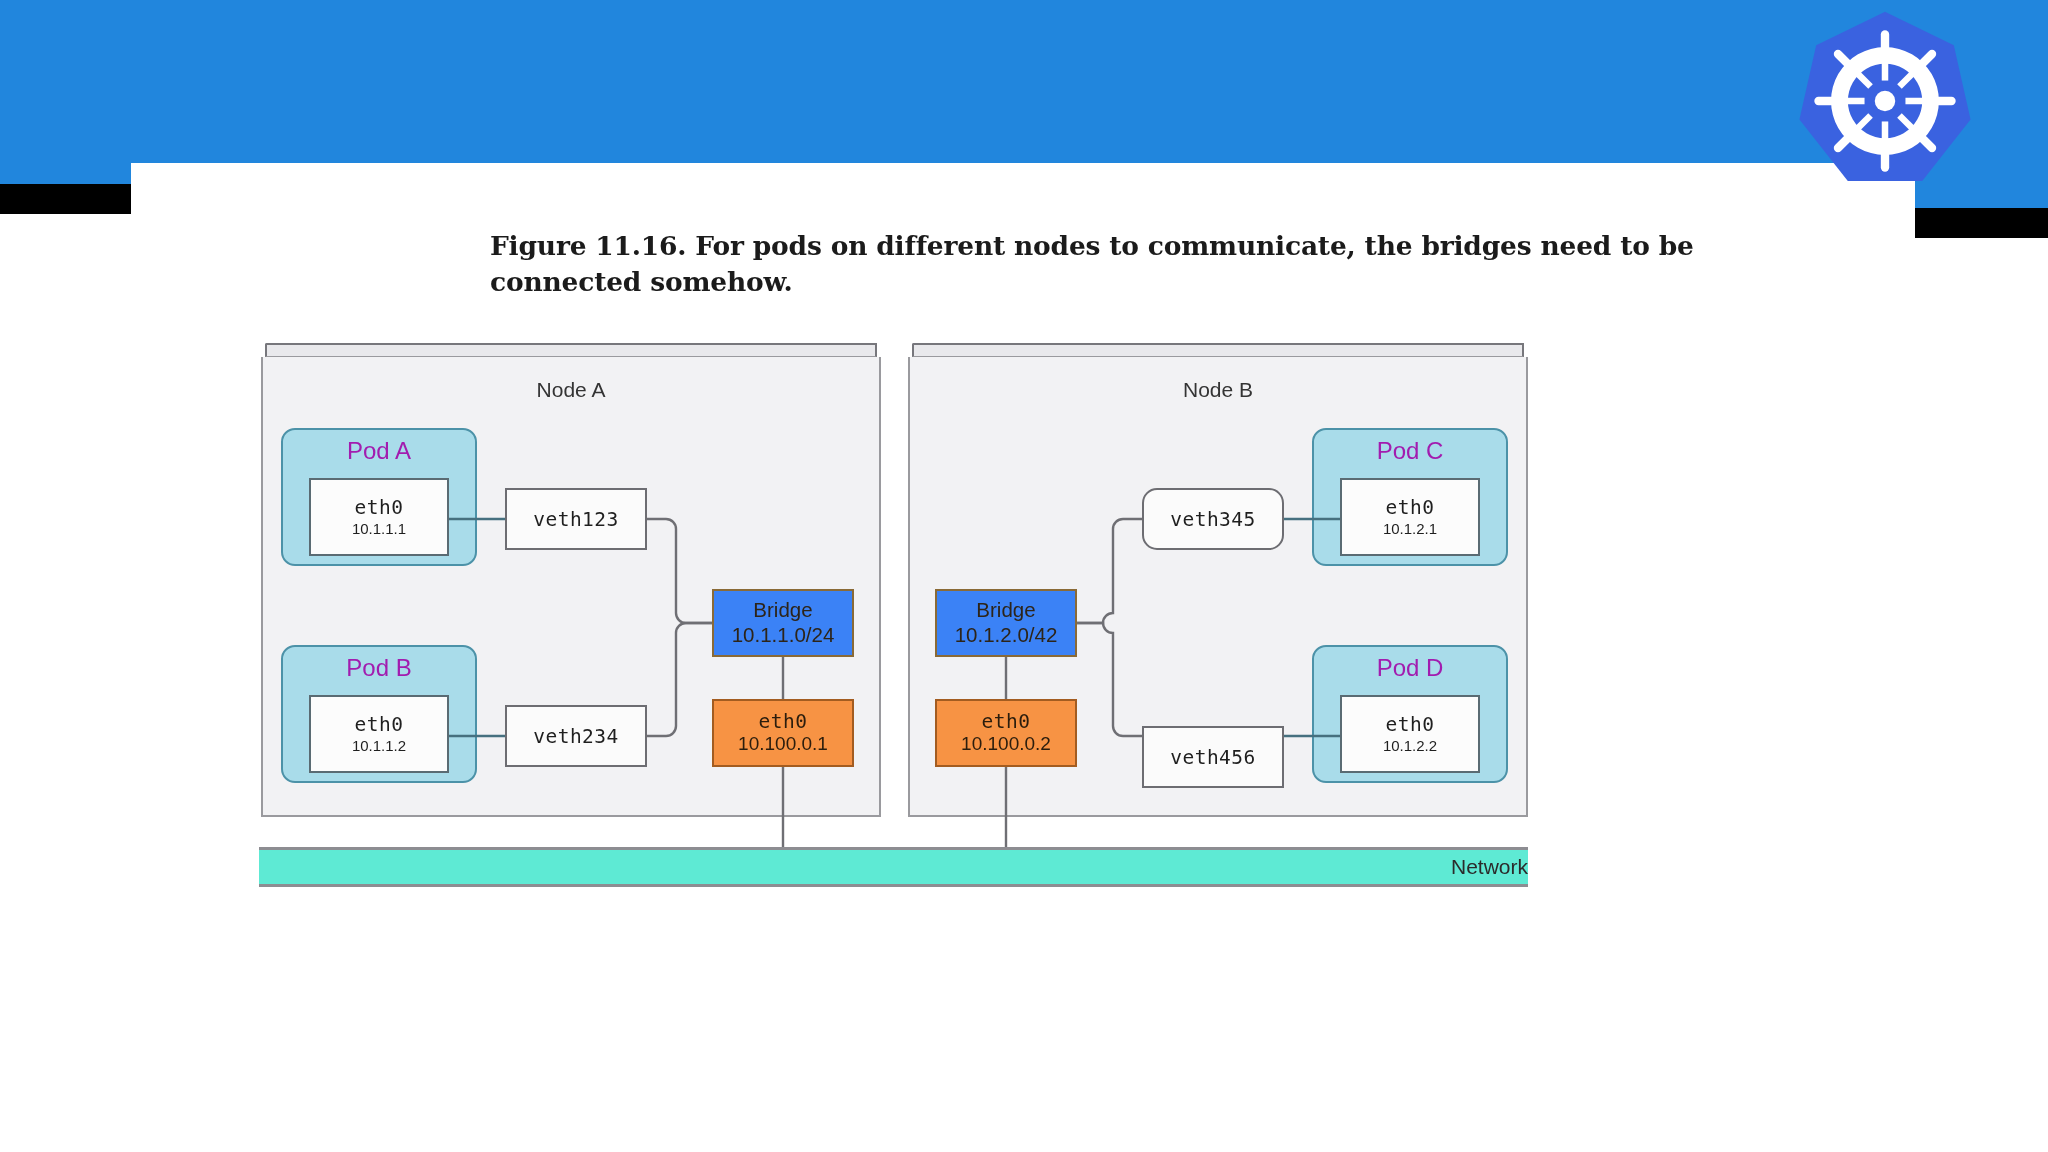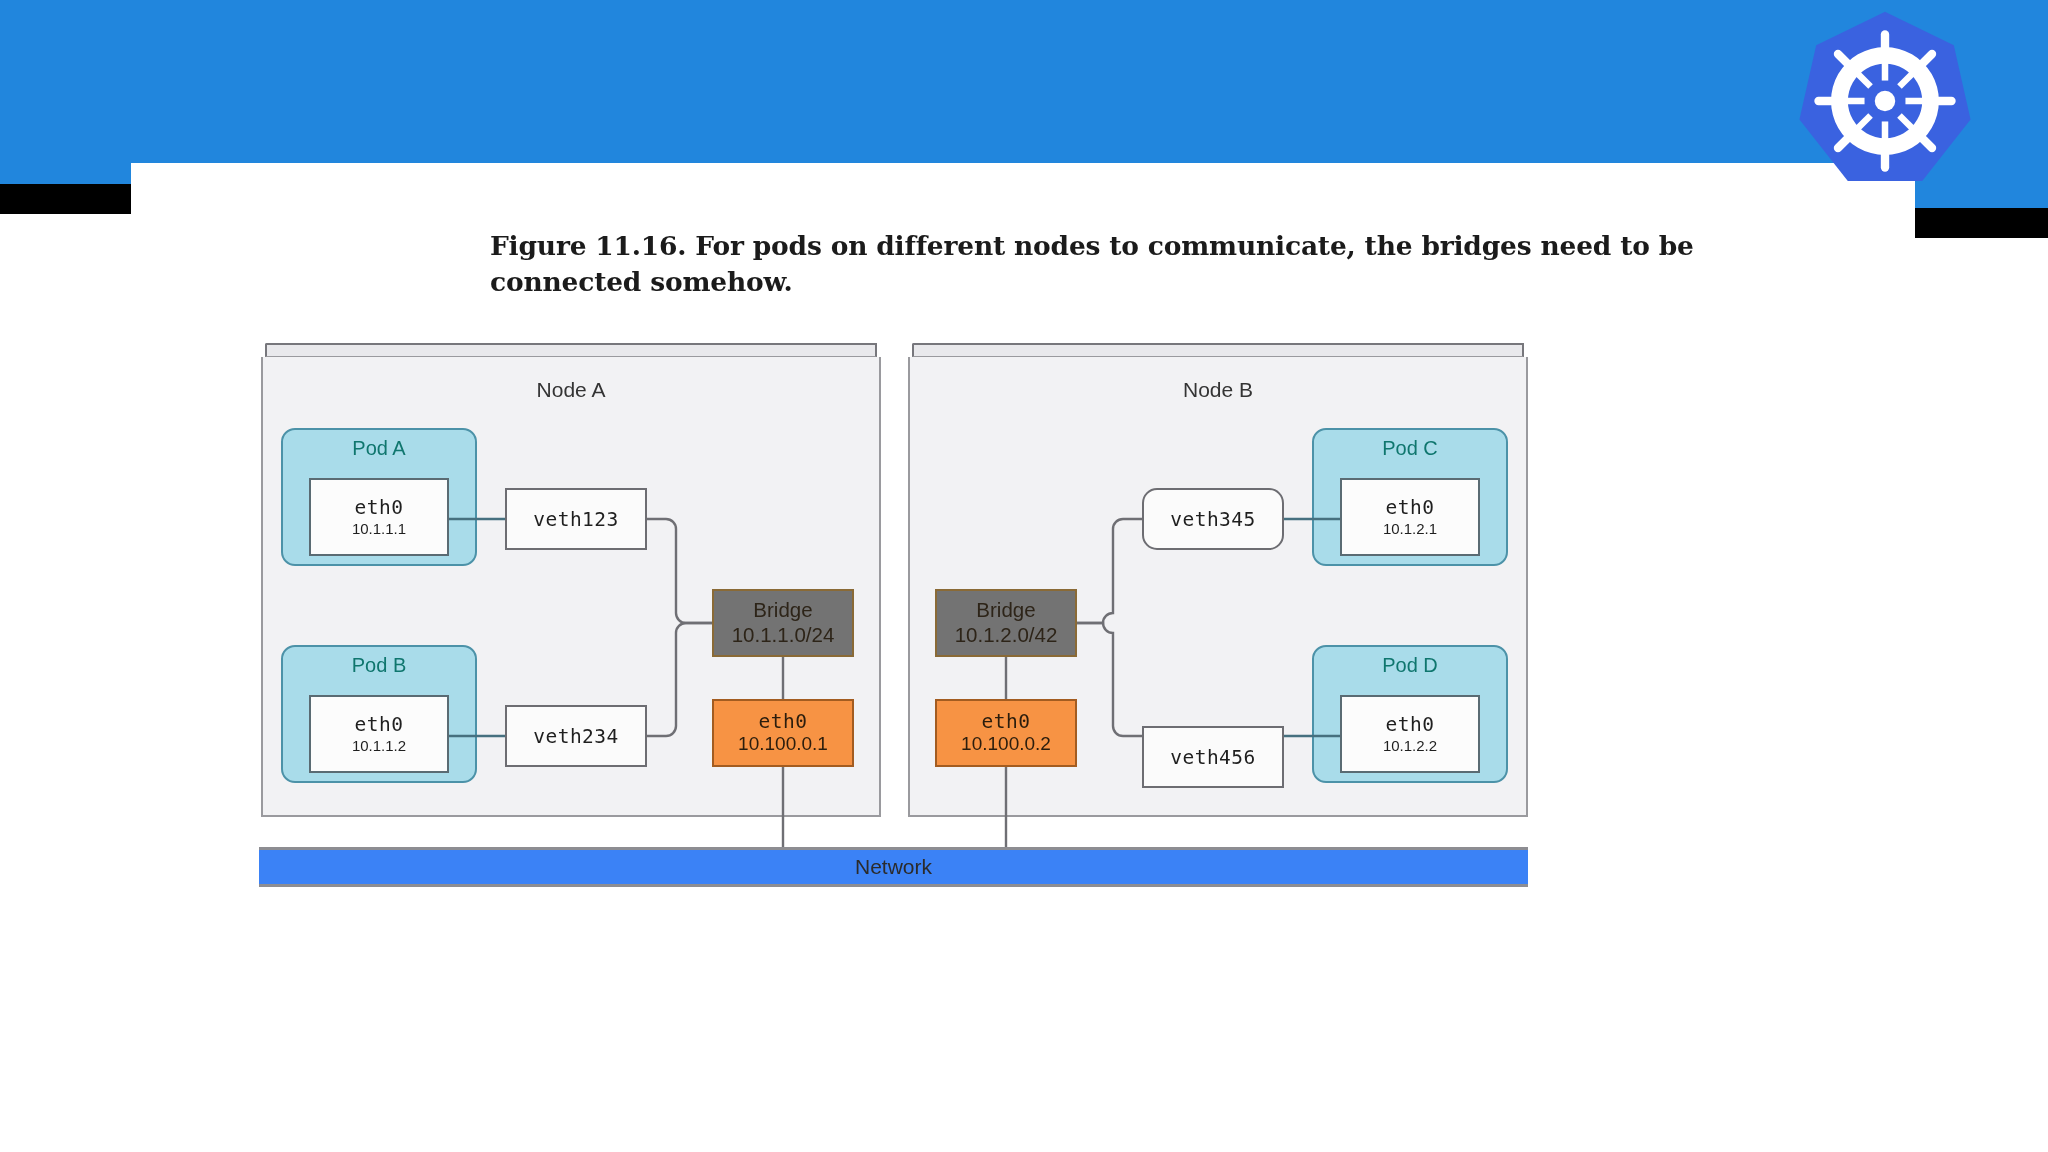--- a/index.html
+++ b/index.html
@@ -75,22 +75,22 @@
 
   .pod {
     position: absolute;
     background: #a9dcea;
     border: 2px solid #4c92a8;
     border-radius: 14px;
   }
   .pod-label {
     position: absolute; left: 0; right: 0; top: 7px;
     text-align: center;
-    font-size: 20px;
-    color: #0f766e;
+    font-size: 24px;
+    color: #a21caf;
   }
   .pod-eth {
     position: absolute;
     background: #fcfcfc;
     border: 2px solid #5a6b73;
     display: flex; flex-direction: column;
     align-items: center; justify-content: center;
     line-height: 1.22;
   }
   .mono {
@@ -107,21 +107,21 @@
 
   .veth {
     position: absolute;
     background: #fbfbfb;
     border: 2px solid #6d6d72;
     display: flex; align-items: center; justify-content: center;
   }
 
   .bridge {
     position: absolute;
-    background: #737373;
+    background: #3b82f6;
     border: 2px solid #8a6a36;
     display: flex; flex-direction: column;
     align-items: center; justify-content: center;
     line-height: 1.2;
   }
   .bridge .t1 { font-size: 20.5px; color: #2d2418; }
   .bridge .t2 { font-size: 20.5px; color: #2d2418; text-align: center; }
 
   .nic {
     position: absolute;
@@ -129,24 +129,24 @@
     border: 2px solid #a35c20;
     display: flex; flex-direction: column;
     align-items: center; justify-content: center;
     line-height: 1.2;
   }
   .nic .t1 { font-family:"DejaVu Sans Mono", monospace; font-size:19.5px; color:#2b1d0d; letter-spacing:.5px;}
   .nic .t2 { font-size: 19px; color: #2b1d0d; }
 
   .network-bar {
     position: absolute;
-    background: #3b82f6;
+    background: #5eead4;
     border-top: 3px solid #8d8d92;
     border-bottom: 3px solid #8d8d92;
-    display: flex; align-items: center; justify-content: center;
+    display: flex; align-items: center; justify-content: flex-end;
   }
   .network-label { font-size: 21px; color: #2b2b2b; }
 
   svg.wires { position:absolute; left:0; top:0; width:2048px; height:1152px; pointer-events:none; }
   svg.wires path, svg.wires line { fill:none; stroke:#6f6f74; stroke-width:2.4; }
   svg.wires .pod-link { stroke:#46707f; stroke-width:2.6; }
 </style>
 </head>
 <body>
 

